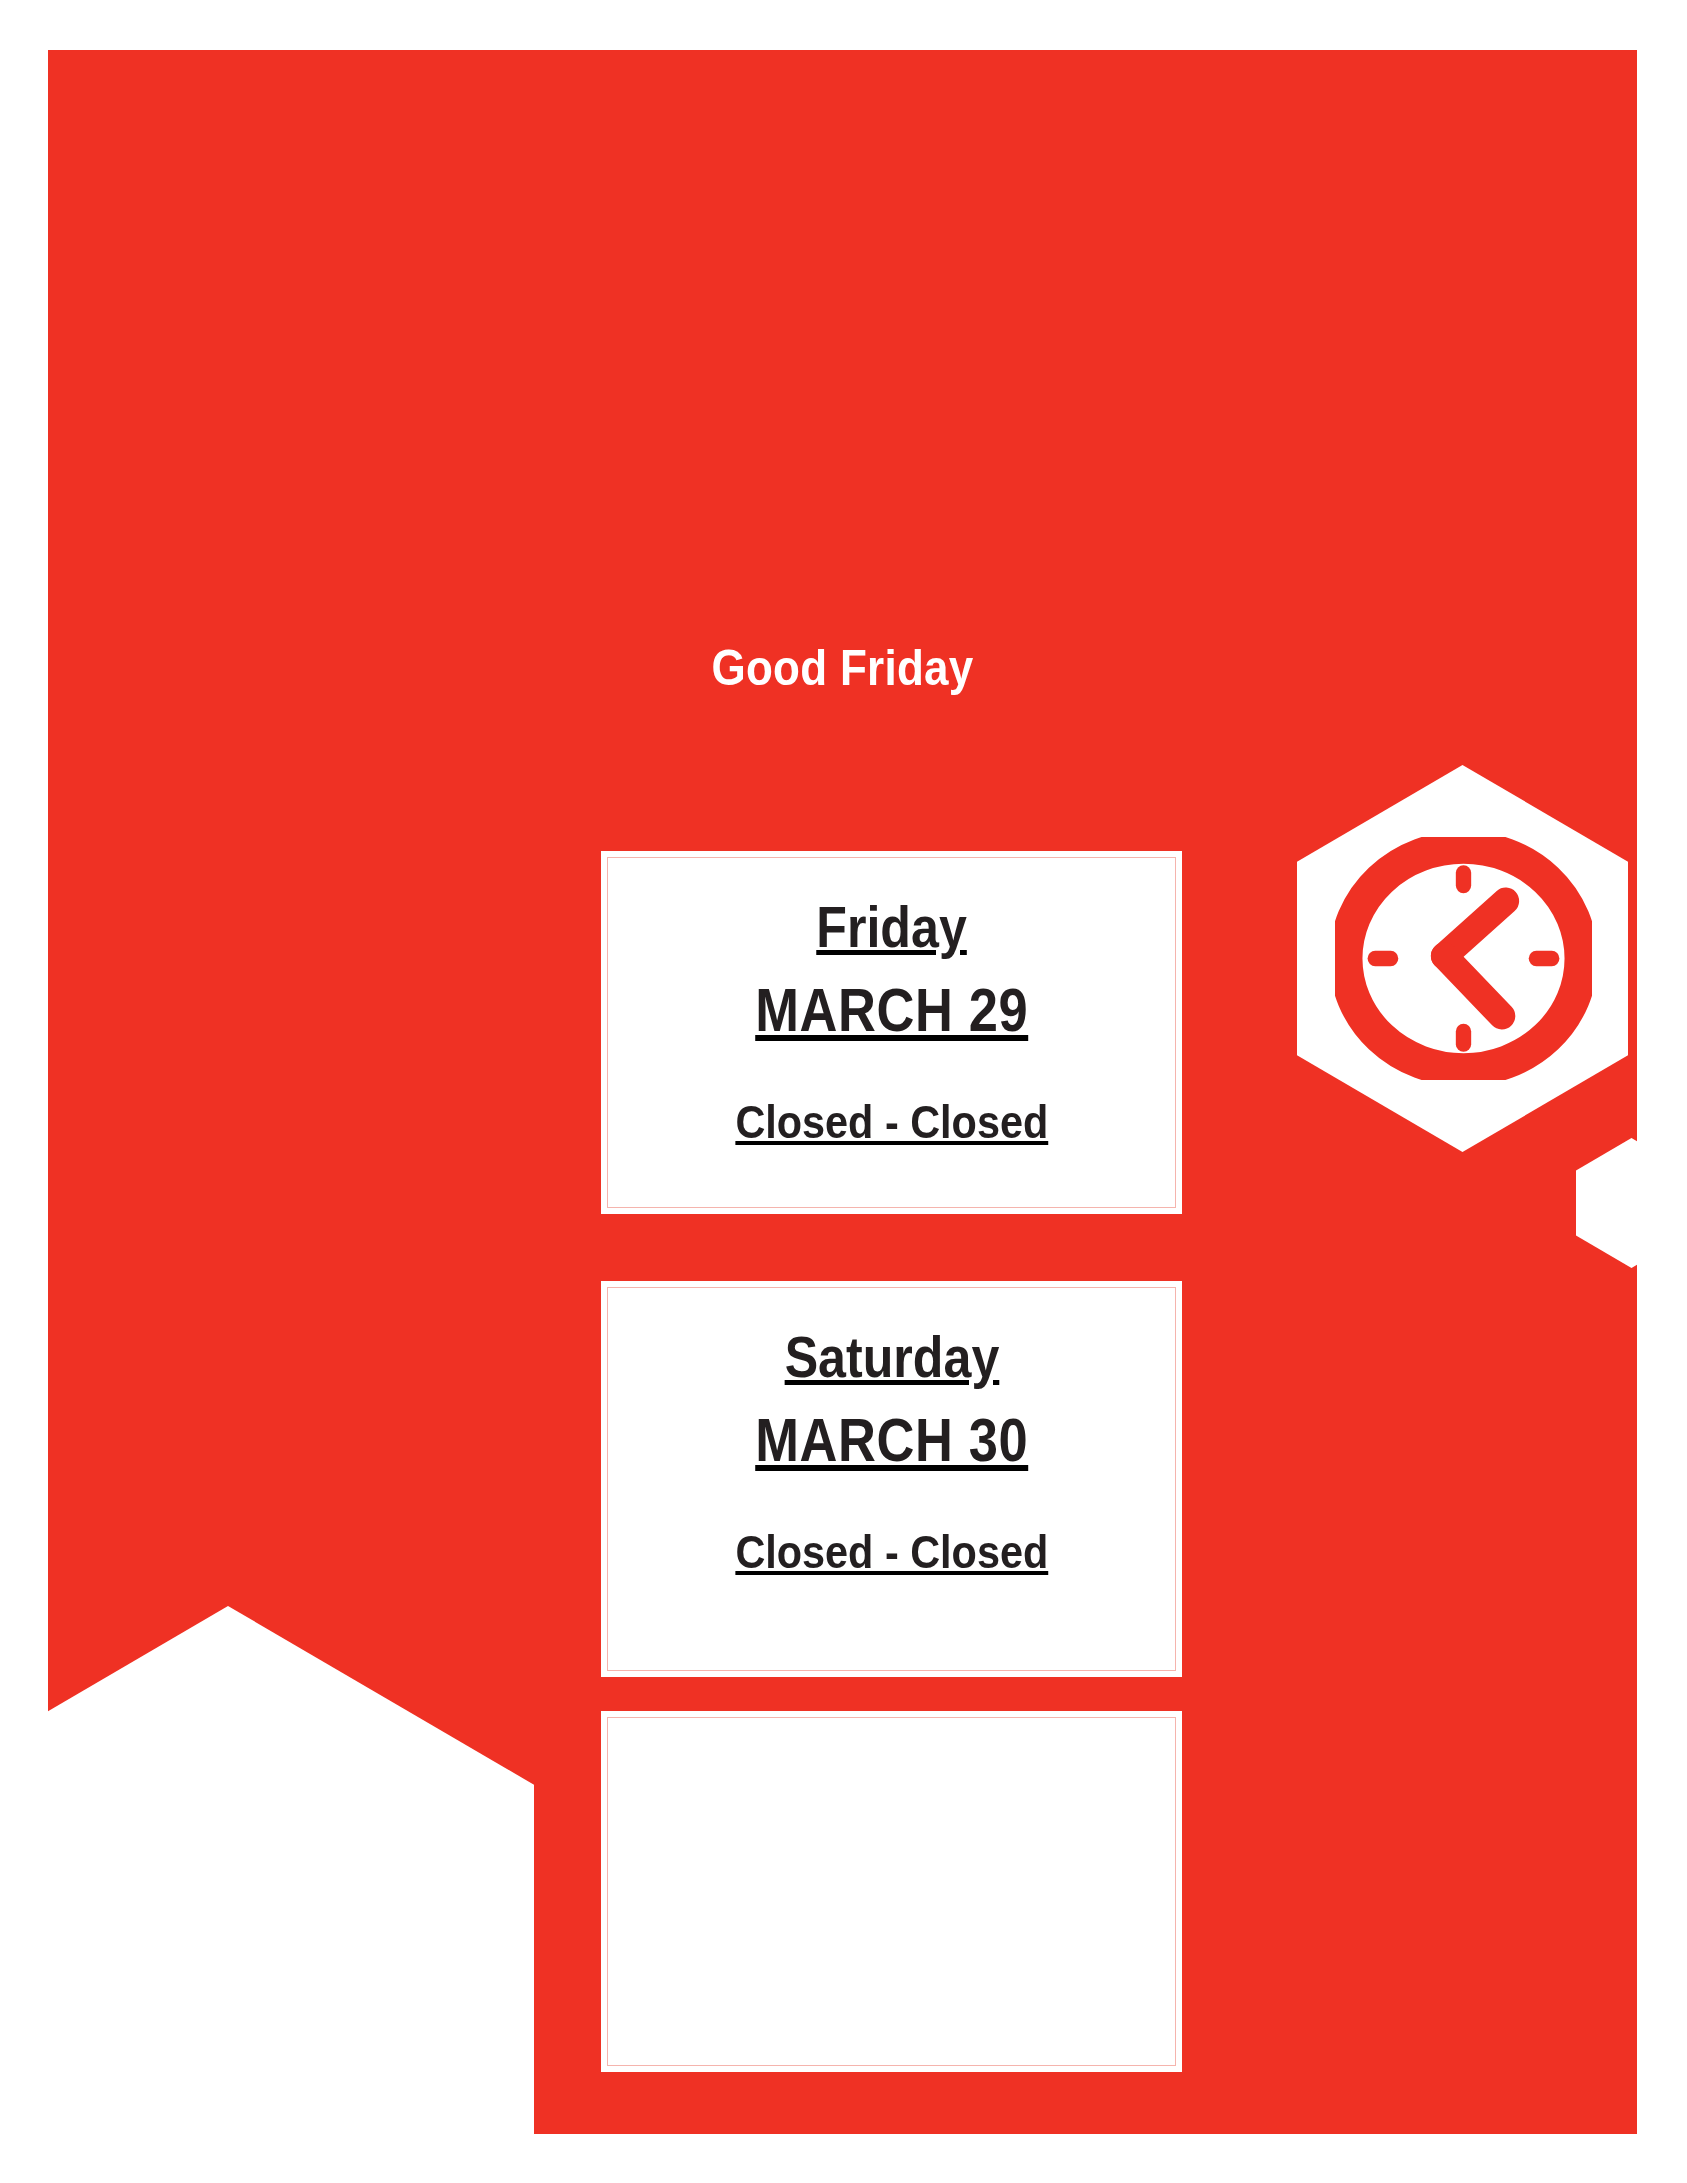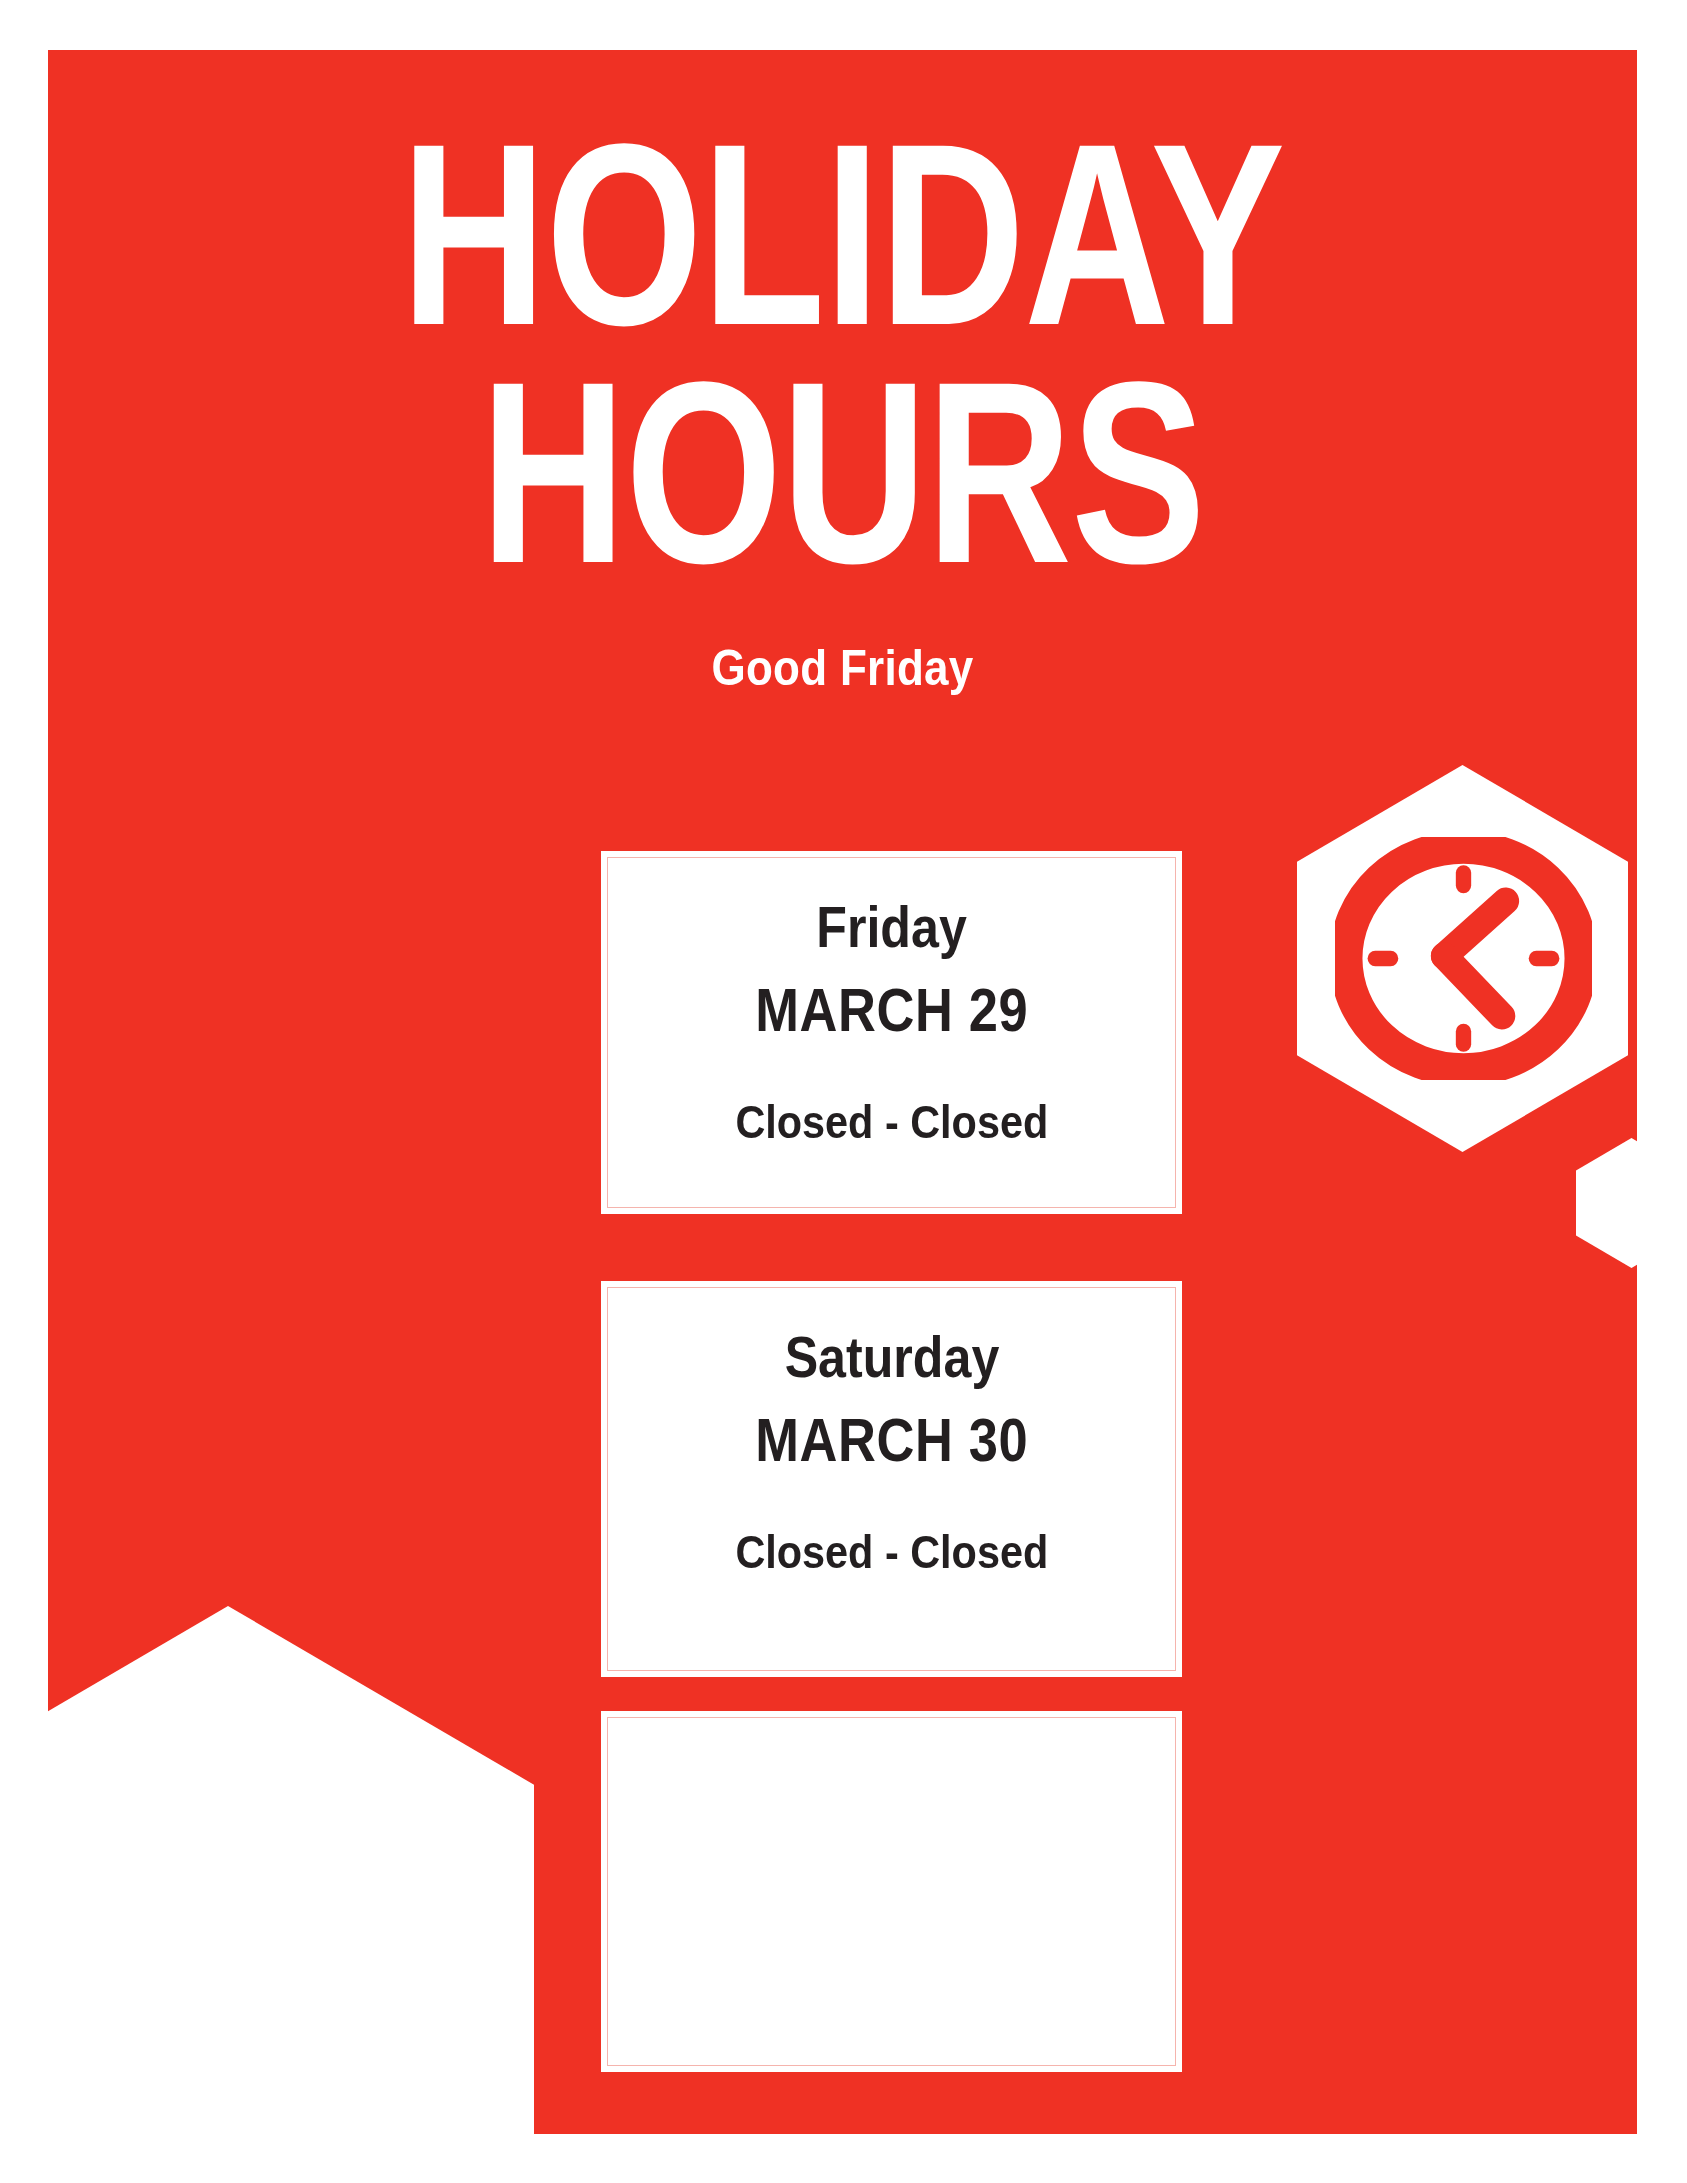--- a/index.html
+++ b/index.html
@@ -100,20 +100,21 @@
   }
 
   
   .card {
     position: absolute;
     left: 553px;
     width: 581px;
     background: #ffffff;
     box-sizing: border-box;
     padding: 6px;
+    text-decoration: underline;
   }
   .card-inner {
     width: 100%;
     height: 100%;
     border: 1.3px solid #F5B4AD;
     box-sizing: border-box;
     display: flex;
     flex-direction: column;
     align-items: center;
     justify-content: flex-start;
@@ -155,24 +156,20 @@
     transform: scaleX(0.9);
     transform-origin: center center;
     white-space: nowrap;
   }
 </style>
 </head>
 <body>
 
 <div id="poster">
 
-  <div id="title-block">
-    <span class="title-line">HOLIDAY</span>
-    <span class="title-line">HOURS</span>
-  </div>
   <div id="subtitle">Good Friday</div>
 
   <div class="hex" id="clock-hex"></div>
   <div class="hex" id="clock-hex-small"></div>
   <div class="hex" id="bottom-hex"></div>
 
   <svg id="clock-icon" viewBox="0 0 200 190">
     <ellipse cx="100" cy="95" rx="92" ry="87" fill="none" stroke="#EF3124" stroke-width="26"></ellipse>
 
     <rect x="94" y="22" width="12" height="22" rx="6" fill="#EF3124"></rect>

